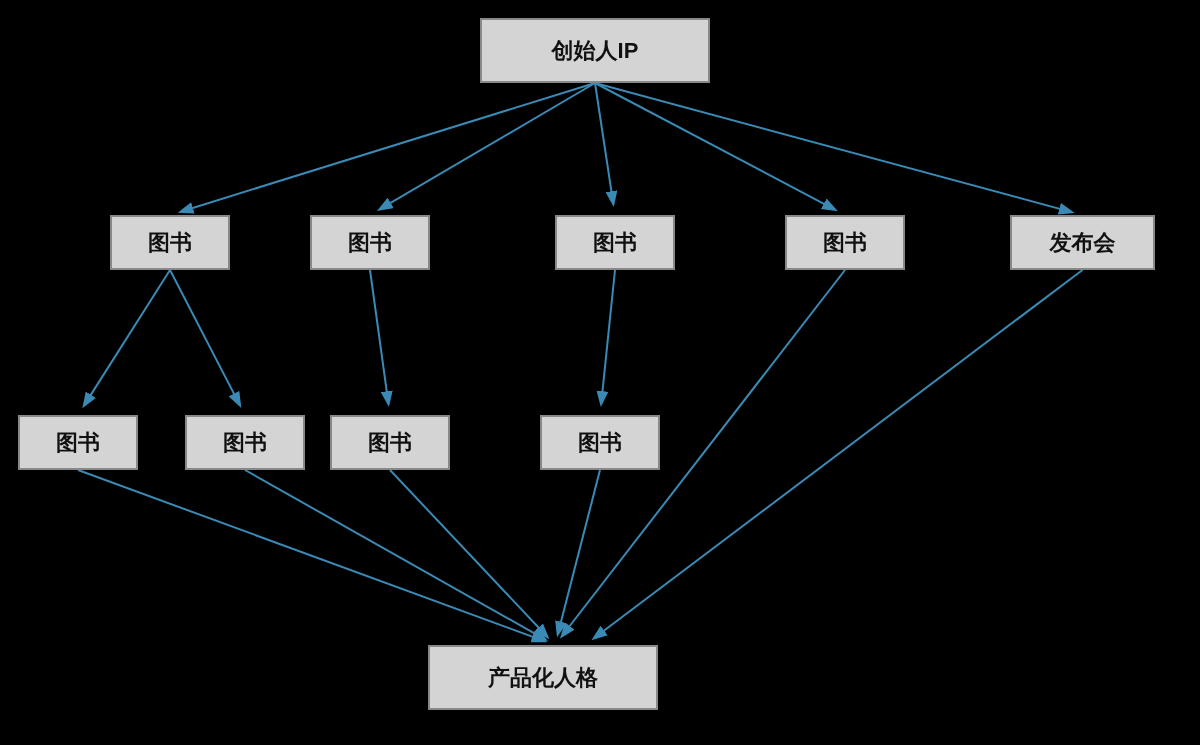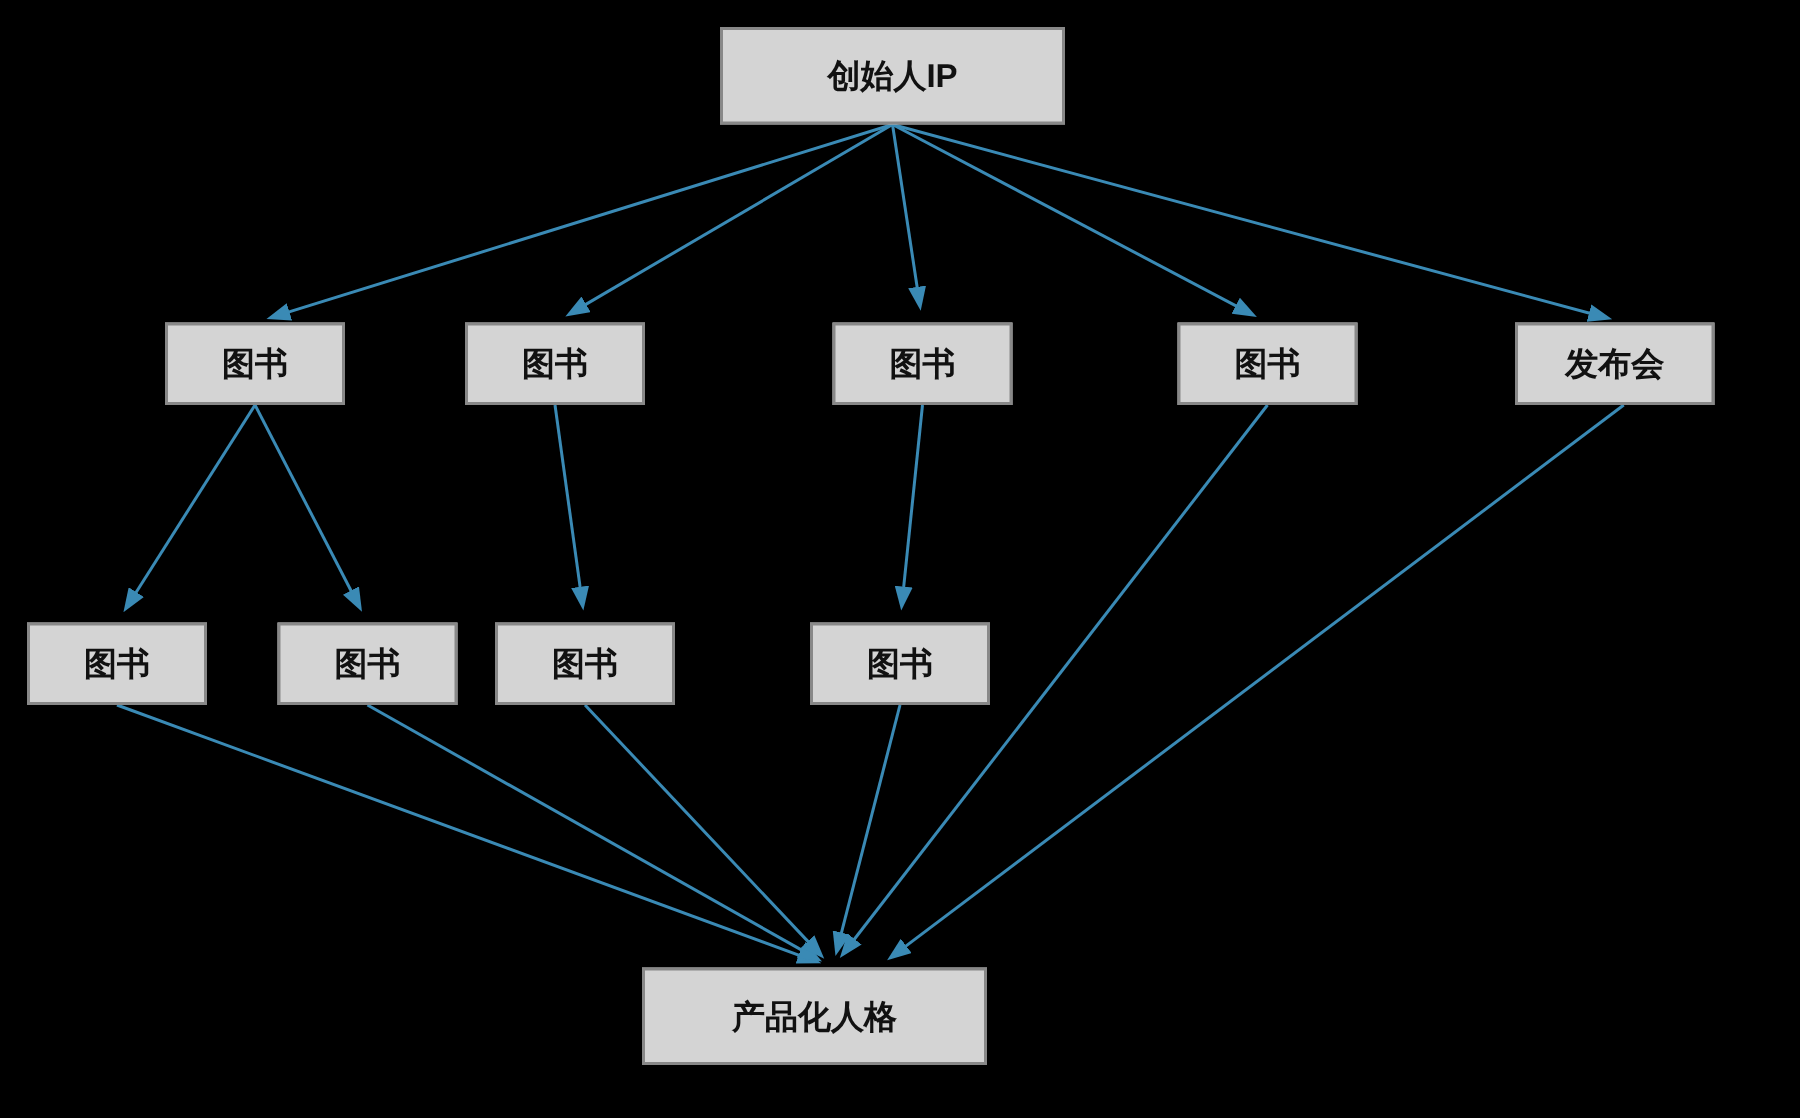--- a/index.html
+++ b/index.html
@@ -65,21 +65,21 @@
 </div>
 <div class="node" id="node-n2" style="left: 310px; top: 215px; width: 120px; height: 55px;">
   <span>图书</span>
 </div>
 <div class="node" id="node-n3" style="left: 555px; top: 215px; width: 120px; height: 55px;">
   <span>图书</span>
 </div>
 <div class="node" id="node-n4" style="left: 785px; top: 215px; width: 120px; height: 55px;">
   <span>图书</span>
 </div>
-<div class="node" id="node-n5" style="left: 1010px; top: 215px; width: 133px; height: 55px;">
+<div class="node" id="node-n5" style="left: 1010px; top: 215px; width: 145px; height: 55px;">
   <span>发布会</span>
 </div>
 <div class="node" id="node-n6" style="left: 18px; top: 415px; width: 120px; height: 55px;">
   <span>图书</span>
 </div>
 <div class="node" id="node-n7" style="left: 185px; top: 415px; width: 120px; height: 55px;">
   <span>图书</span>
 </div>
 <div class="node" id="node-n8" style="left: 330px; top: 415px; width: 120px; height: 55px;">
   <span>图书</span>

